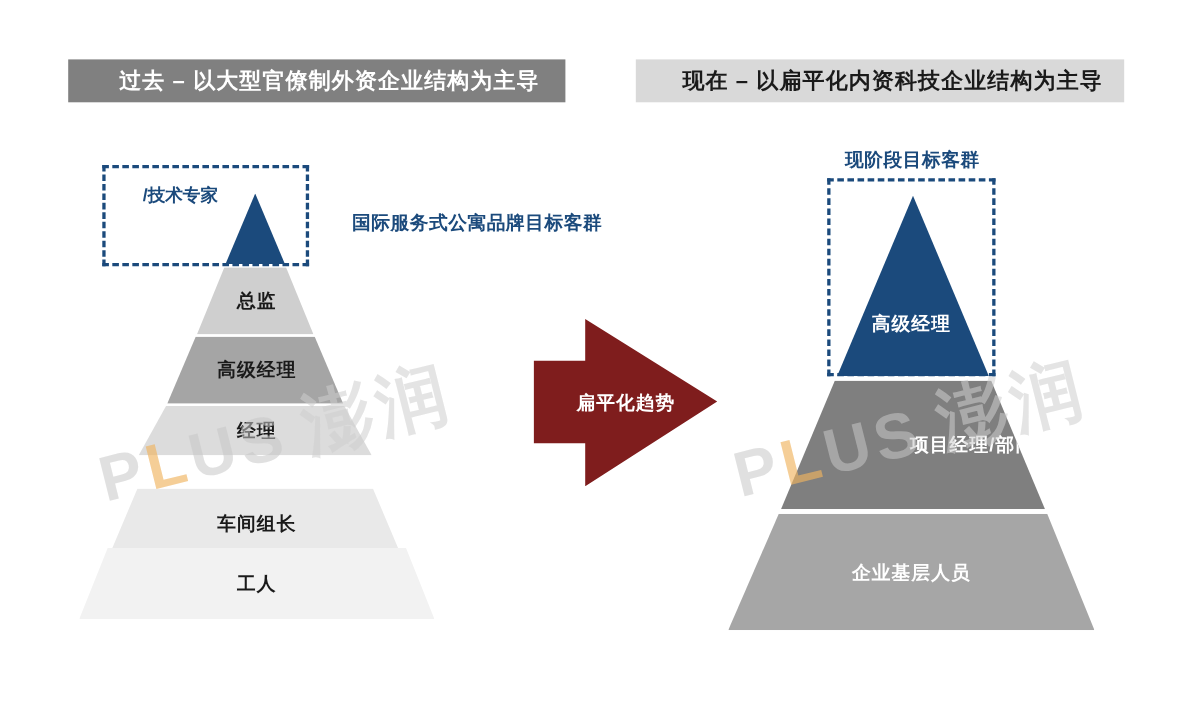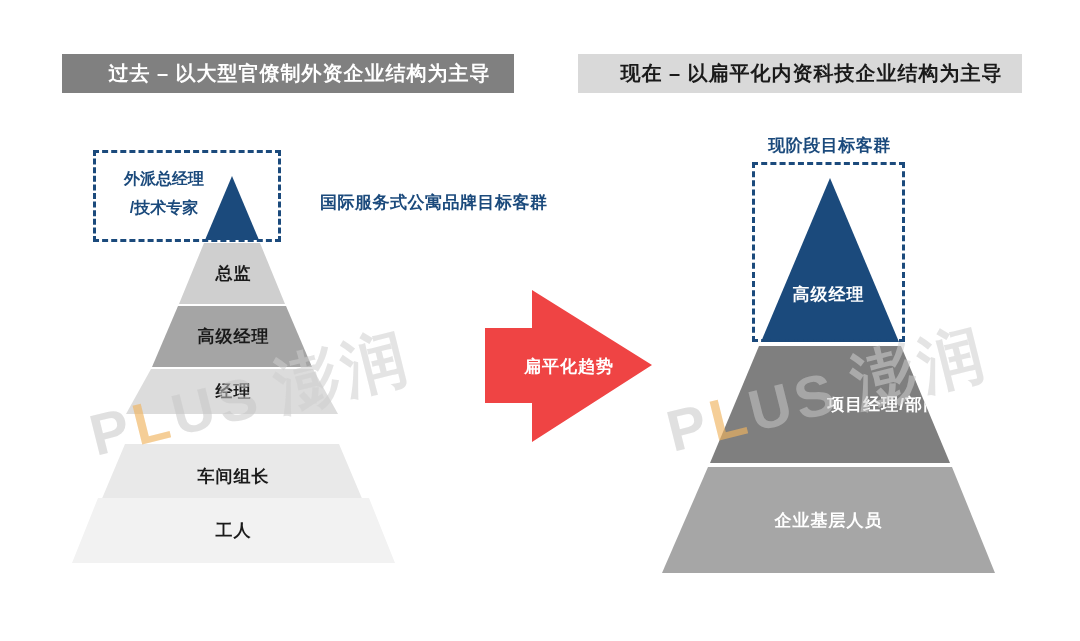--- a/index.html
+++ b/index.html
@@ -161,29 +161,28 @@
     </div>
     <div class="layer R2" style="background-color: rgb(166, 166, 166); text-align: center;">
       <span class="layer-label label-light">企业基层人员</span>
     </div>
   </div>
 
   <div class="dash-box dash-box-left"></div>
   <div class="dash-box dash-box-right"></div>
 
   <div class="callout-text">
-    <div>外派总经理</div>
     <div>/技术专家</div>
   </div>
 
   <div class="annotation">国际服务式公寓品牌目标客群</div>
 
   <div class="right-title">现阶段目标客群</div>
 
-  <div class="trend-arrow" style="background-color: #ef4444; padding-left: 35px;">
+  <div class="trend-arrow" style="background-color: #7f1d1d; padding-left: 35px;">
     <span class="arrow-label">扁平化趋势</span>
   </div>
 
   <div class="watermark watermark-left">
     <span>P</span><span class="wm-accent">L</span><span>U</span><span>S</span><span class="wm-cjk">澎润</span>
   </div>
   <div class="watermark watermark-right">
     <span>P</span><span class="wm-accent">L</span><span>U</span><span>S</span><span class="wm-cjk">澎润</span>
   </div>
 

